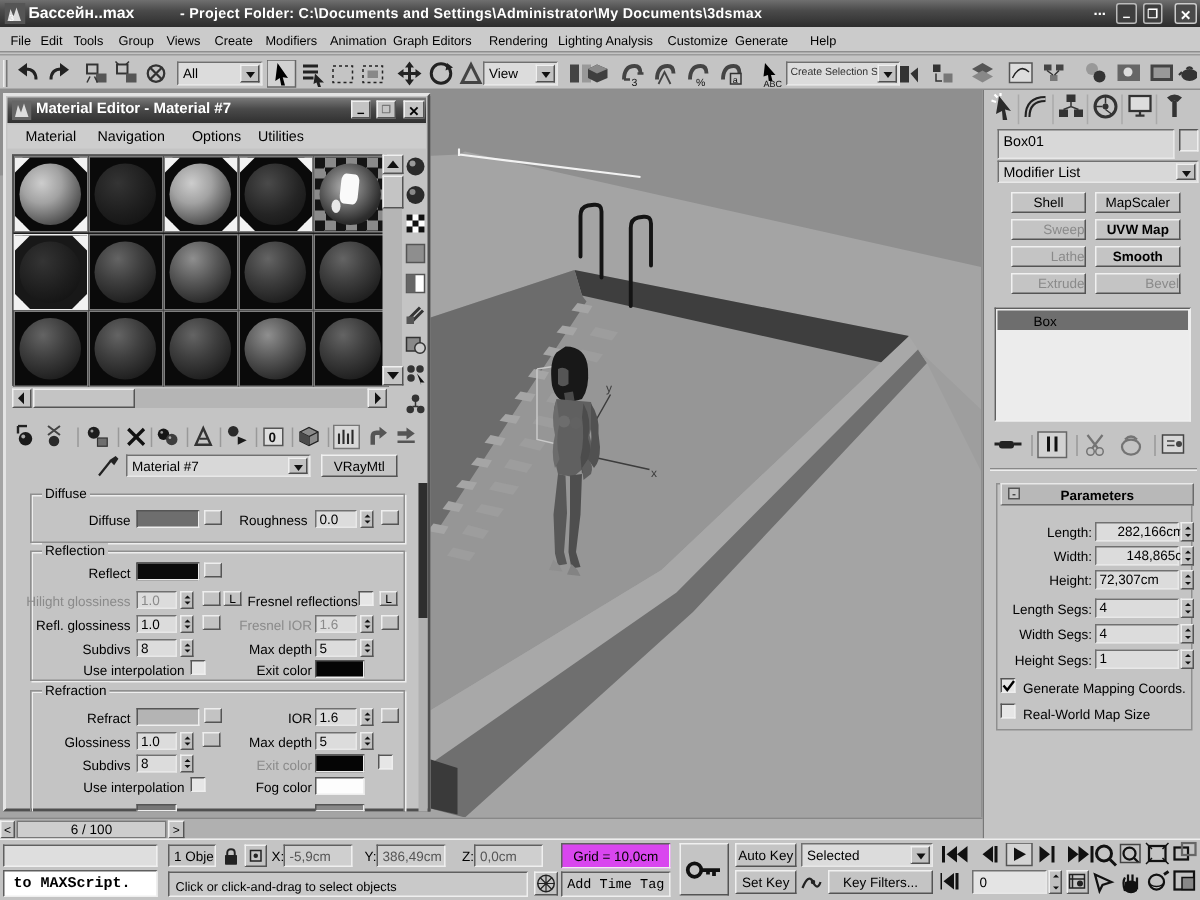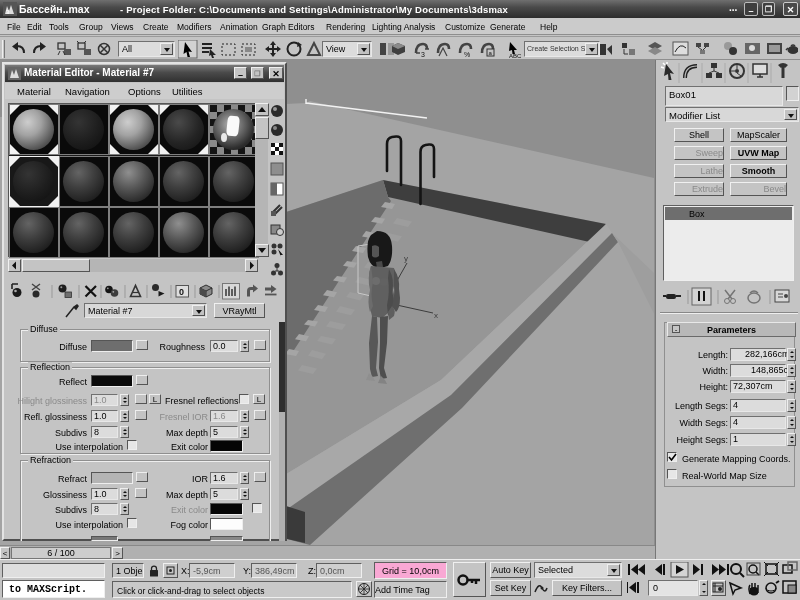--- a/index.html
+++ b/index.html
@@ -735,27 +735,27 @@
         <circle cx="6.5" cy="6.5" r="1.5" fill="#222"></circle>
       </svg></div>
 
   <div class="lbl" style="left:181px;top:6px;">X:</div>
   <div class="abs in" style="left:189px;top:3px;width:46px;height:15px;background:#cfcfcf;font-size:9px;color:#555;padding:2px 0 0 3px;">-5,9cm</div>
   <div class="lbl" style="left:243px;top:6px;">Y:</div>
   <div class="abs in" style="left:251px;top:3px;width:46px;height:15px;background:#cfcfcf;font-size:9px;color:#555;padding:2px 0 0 3px;">386,49cm</div>
   <div class="lbl" style="left:308px;top:6px;">Z:</div>
   <div class="abs in" style="left:316px;top:3px;width:46px;height:15px;background:#cfcfcf;font-size:9px;color:#555;padding:2px 0 0 3px;">0,0cm</div>
 
-  <div class="abs in" style="left:374px;top:2px;width:73px;height:17px;font-size:9px;text-align:center;line-height:16px;background:#f9a8d4;">Grid = 10,0cm</div>
+  <div class="abs in" style="left:374px;top:2px;width:73px;height:17px;font-size:9px;text-align:center;line-height:16px;background:#d946ef;">Grid = 10,0cm</div>
   <div class="abs in" style="left:112px;top:21px;width:240px;height:17px;font-size:8.5px;padding:4px 0 0 4px;background:#c9c9c9;white-space:nowrap;overflow:hidden;">Click or click-and-drag to select objects</div>
   <div class="abs btn" style="left:356px;top:21px;width:16px;height:16px;"><svg width="14" height="14">
         <circle cx="7" cy="7" r="5.5" fill="none" stroke="#222"></circle>
         <path d="M7 1.5 L7 12.5 M1.5 7 L12.5 7 M3 3 L11 11 M11 3 L3 11" stroke="#222" stroke-width="0.8"></path>
       </svg></div>
-  <div class="abs in" style="left:374px;top:21px;width:73px;height:17px;font-size:9px;text-align:left;line-height:16px;background:#c9c9c9;">Add Time Tag</div>
+  <div class="abs in" style="left:374px;top:21px;width:73px;height:17px;font-size:9px;text-align:center;line-height:16px;background:#c9c9c9;font-family:Liberation Mono, monospace;">Add Time Tag</div>
 
   <div class="abs btn" style="left:453px;top:2px;width:33px;height:35px;"><svg width="31" height="33">
         <g transform="translate(4,12)">
           <circle cx="5" cy="5" r="4.5" fill="none" stroke="#111" stroke-width="2.5"></circle>
           <path d="M9 5 L22 5 M18 5 L18 9 M14 5 L14 8" stroke="#111" stroke-width="2.5"></path>
         </g>
       </svg></div>
   <div class="abs btn" style="left:490px;top:2px;width:41px;height:16px;font-size:9px;line-height:15px;">Auto Key</div>
   <div class="abs btn" style="left:490px;top:20px;width:41px;height:16px;font-size:9px;line-height:15px;">Set Key</div>
   <div class="abs fld" style="left:534px;top:2px;width:88px;height:16px;background:#dcdcdc;font-size:9px;padding:2px 0 0 3px;">Selected<div class="combo-a"></div></div>

